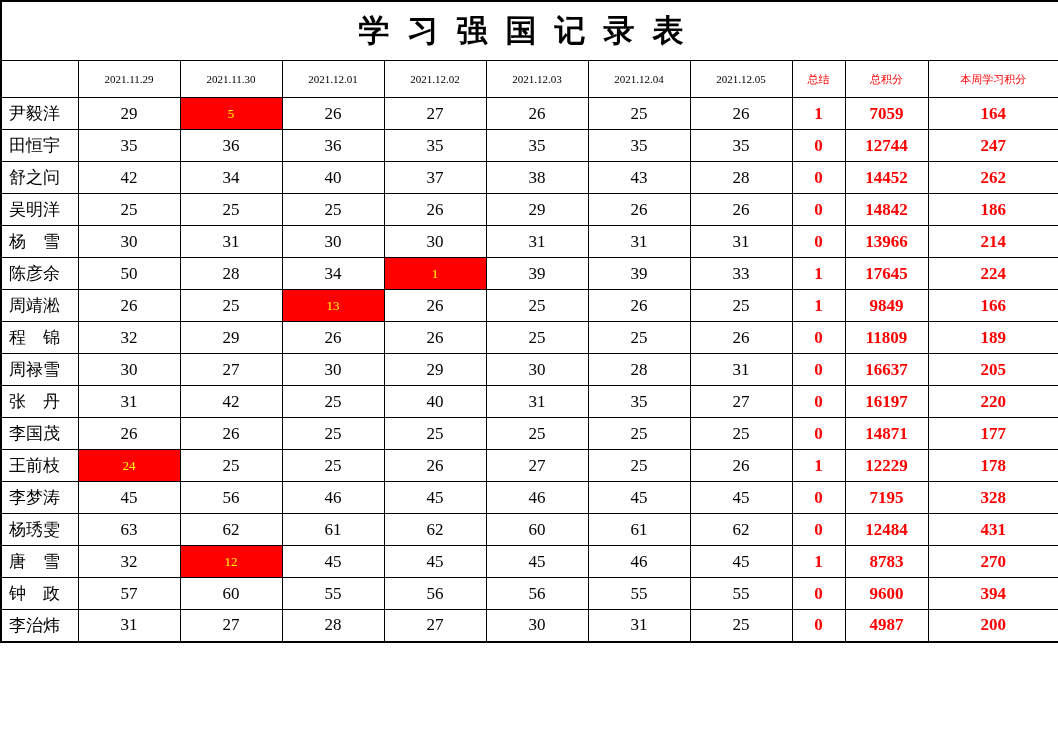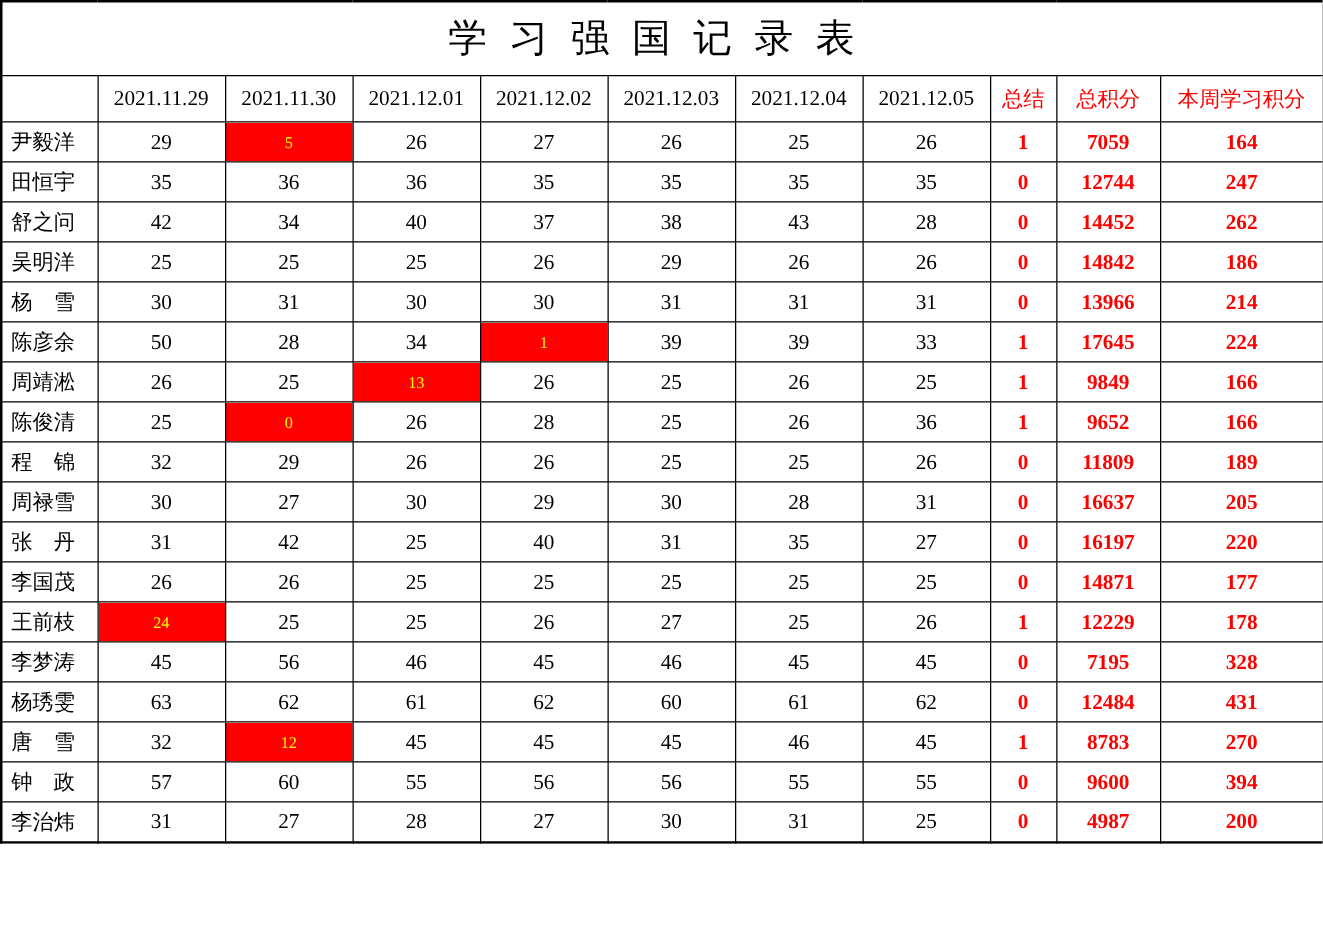--- a/index.html
+++ b/index.html
@@ -20,27 +20,27 @@
     border: 1px solid #000000;
     text-align: center;
     vertical-align: middle;
     padding: 0;
     overflow: hidden;
     white-space: nowrap;
   }
   td.title-cell {
     height: 58px;
     font-size: 31px;
-    font-weight: normal;
+    font-weight: bold;
     letter-spacing: 18px;
     border-bottom: 1px solid #000000;
   }
   tr.header-row td {
     height: 36px;
-    font-size: 17px;
+    font-size: 11px;
     margin-top: 16px;
   }
   td.accent {
     color: var(--accent, #ff0000);
     font-weight: normal;
   }
   tr.data-row {
     height: 32px;
     margin-top: 39px;
   }
@@ -184,33 +184,20 @@
         <td class="score-cell hl">13</td>
         <td class="score-cell">26</td>
         <td class="score-cell">25</td>
         <td class="score-cell">26</td>
         <td class="score-cell">25</td>
         <td class="sum-cell">1</td>
         <td class="sum-cell">9849</td>
         <td class="sum-cell">166</td>
       </tr>
       <tr class="data-row">
-        <td class="name-cell">陈俊清</td>
-        <td class="score-cell">25</td>
-        <td class="score-cell hl">0</td>
-        <td class="score-cell">26</td>
-        <td class="score-cell">28</td>
-        <td class="score-cell">25</td>
-        <td class="score-cell">26</td>
-        <td class="score-cell">36</td>
-        <td class="sum-cell">1</td>
-        <td class="sum-cell">9652</td>
-        <td class="sum-cell">166</td>
-      </tr>
-      <tr class="data-row">
         <td class="name-cell">程　锦</td>
         <td class="score-cell">32</td>
         <td class="score-cell">29</td>
         <td class="score-cell">26</td>
         <td class="score-cell">26</td>
         <td class="score-cell">25</td>
         <td class="score-cell">25</td>
         <td class="score-cell">26</td>
         <td class="sum-cell">0</td>
         <td class="sum-cell">11809</td>

